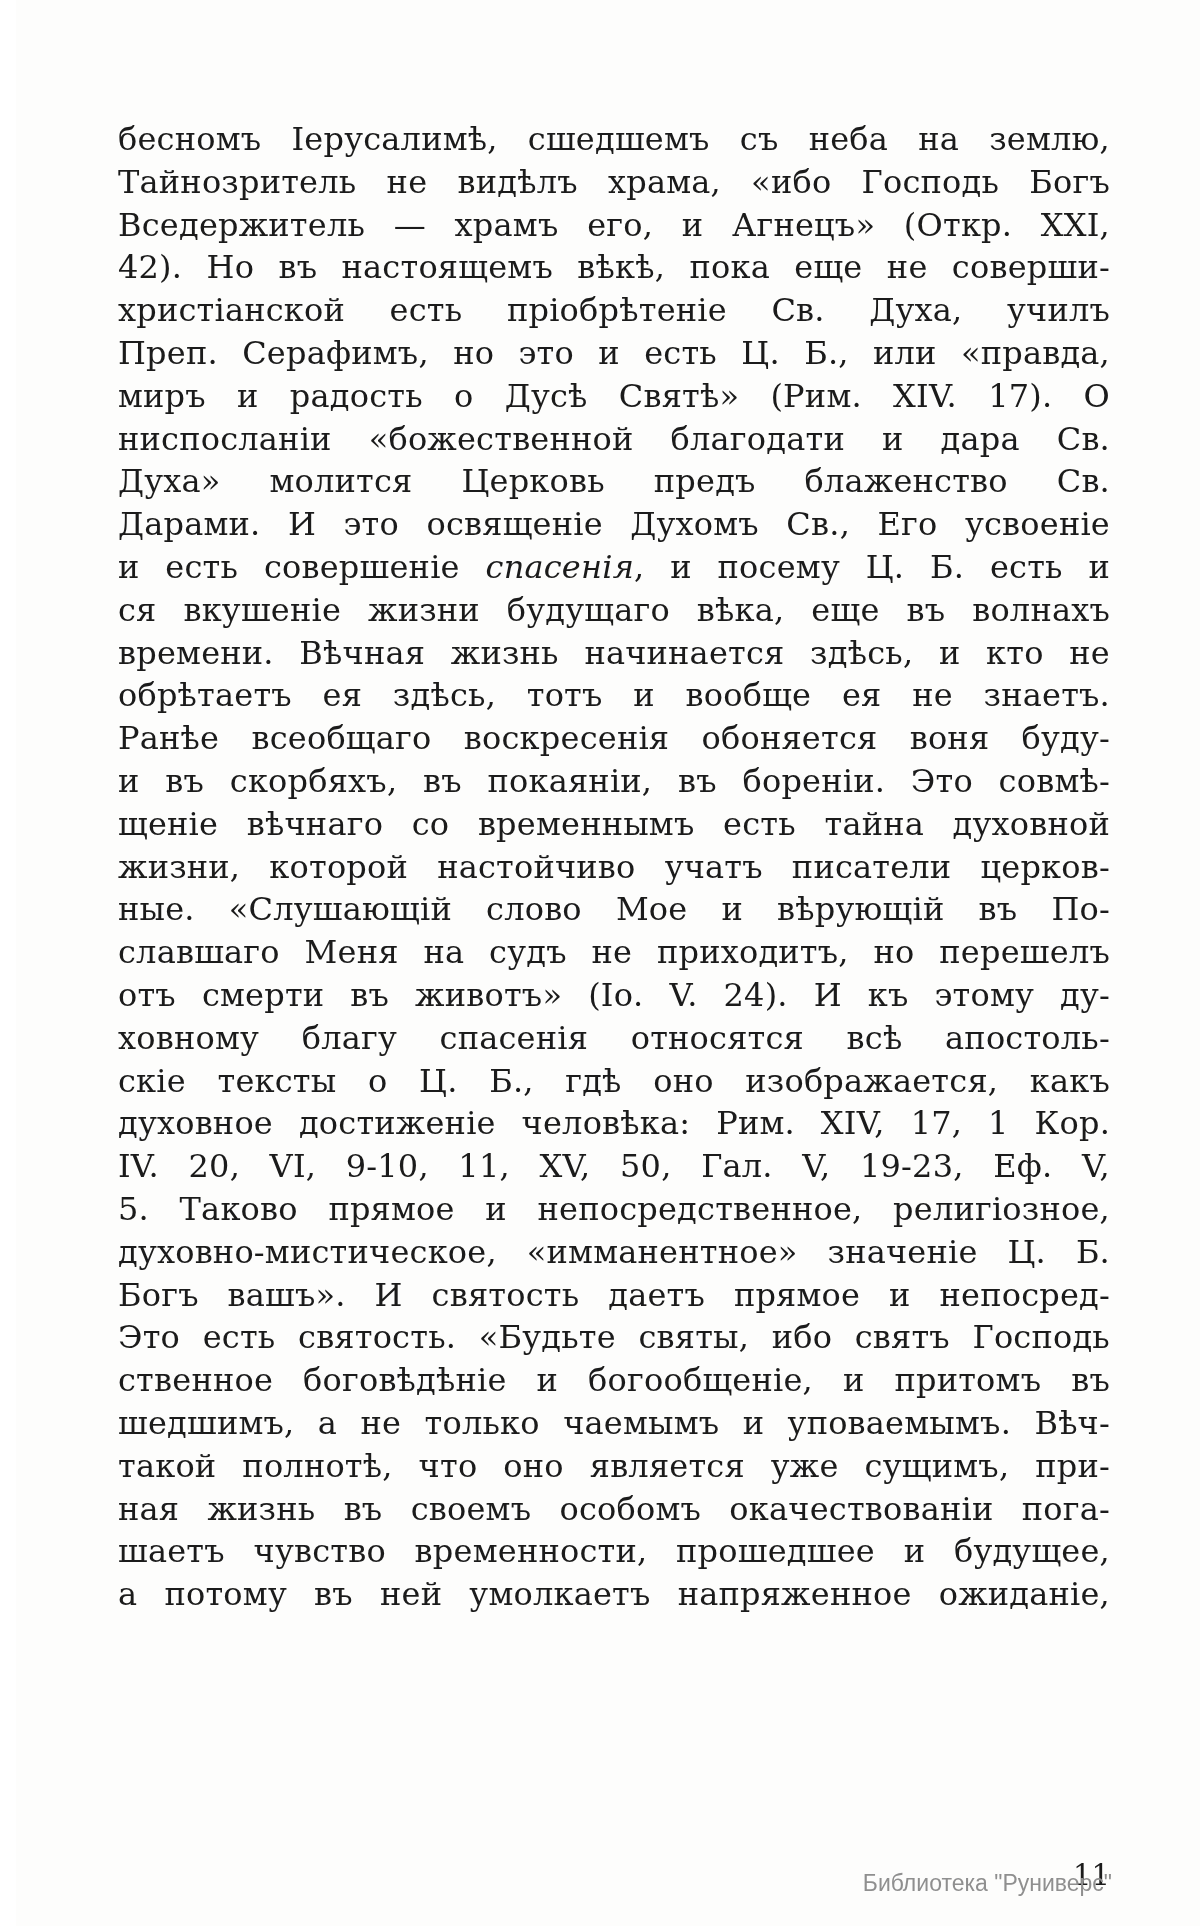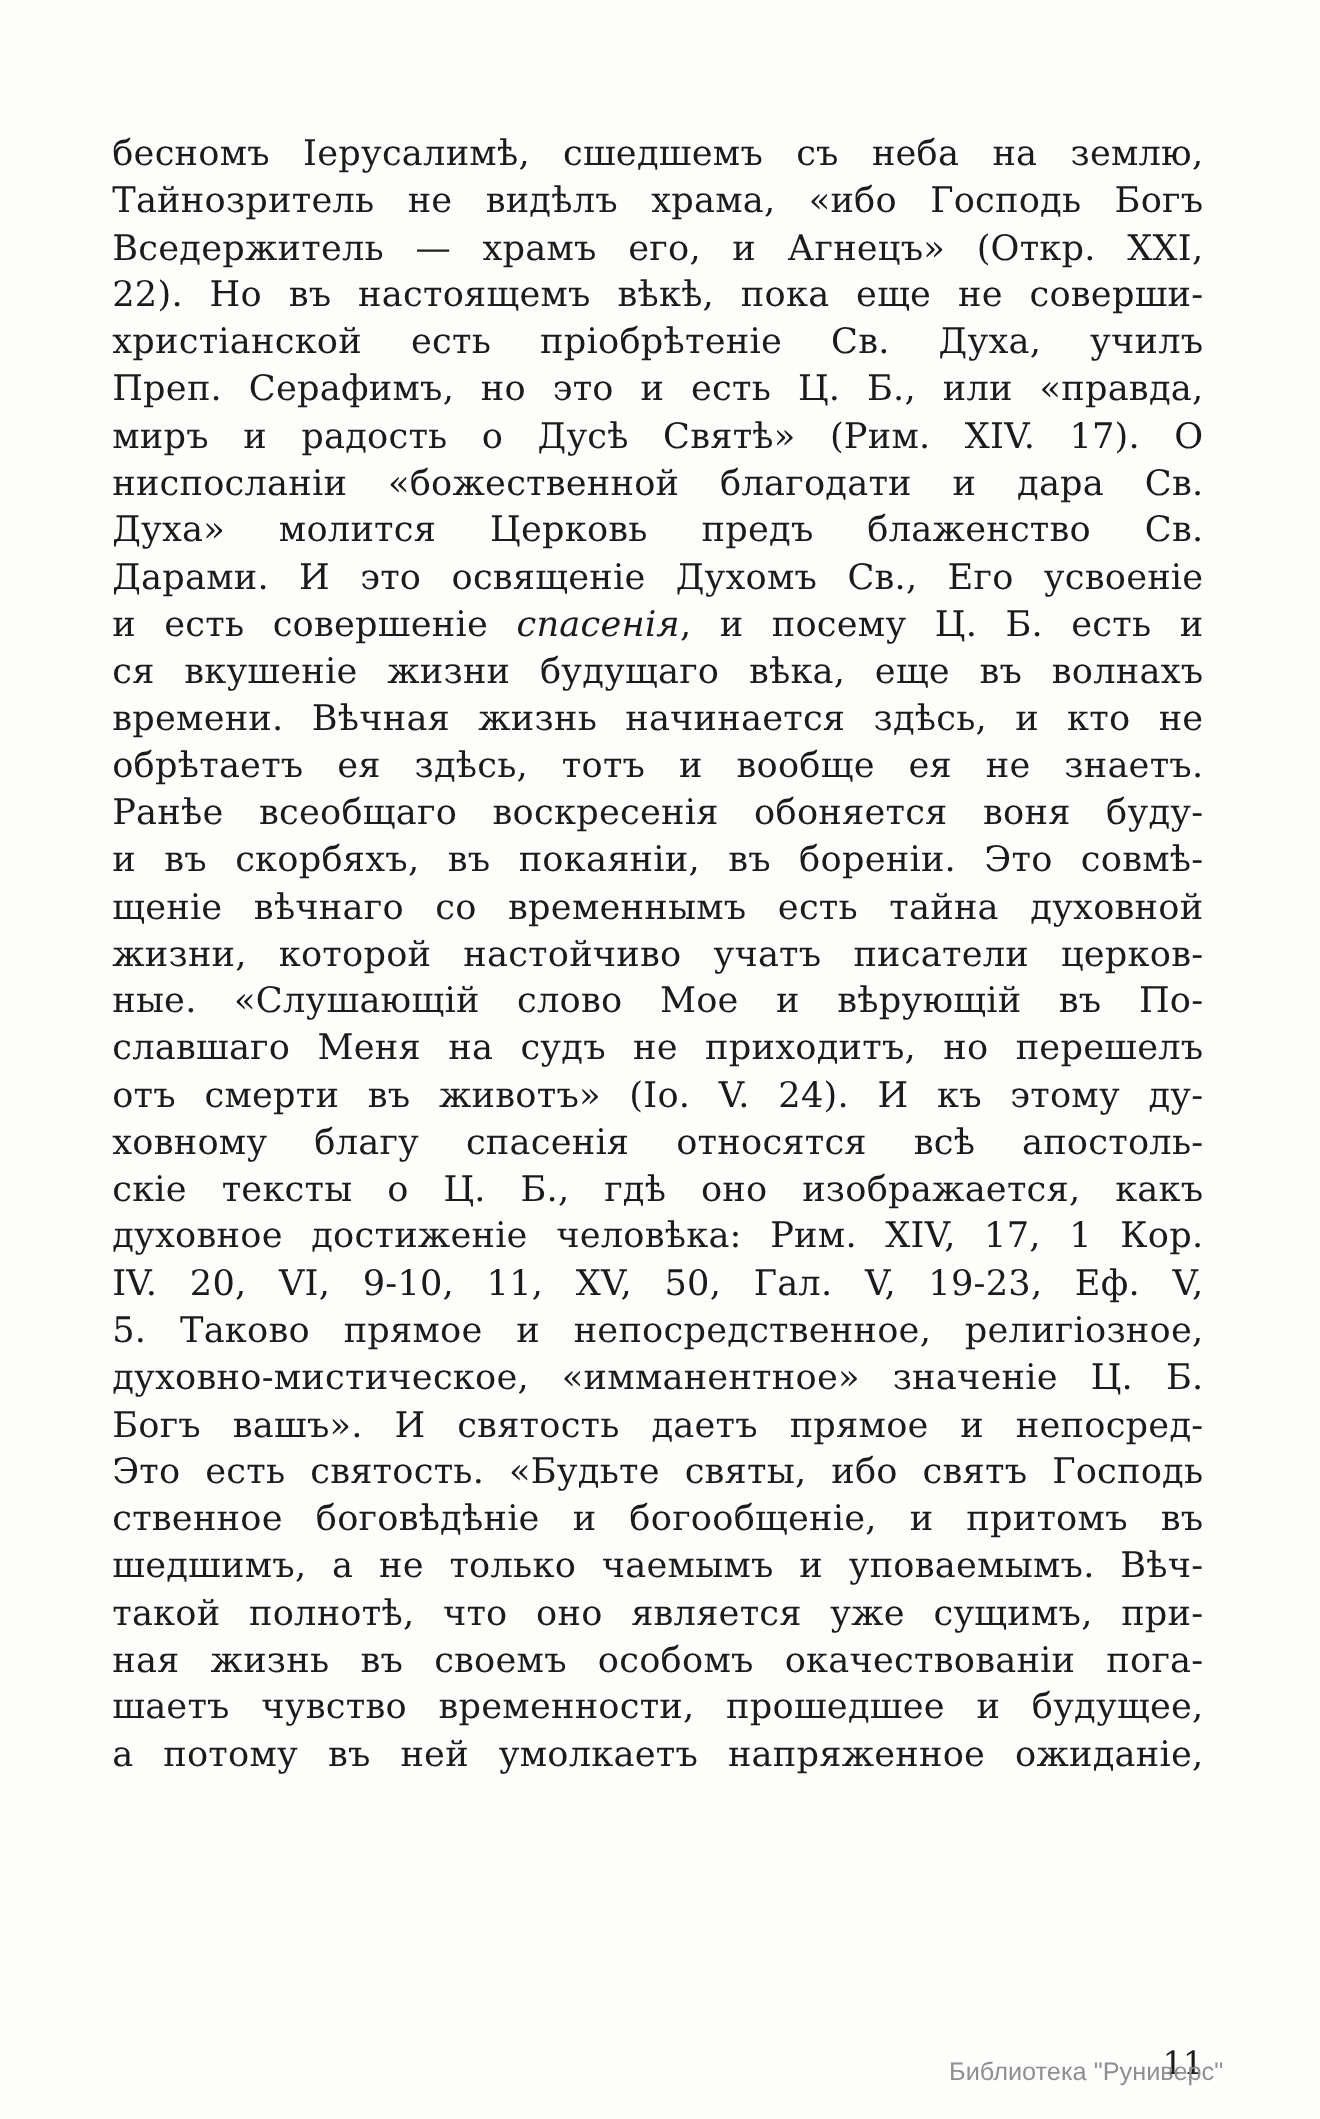--- a/index.html
+++ b/index.html
@@ -12,20 +12,21 @@
     position: relative;
     background: #ffffff;
     font-family: "DejaVu Serif", "Liberation Serif", serif;
     color: #1b1b1b;
     overflow: hidden;
   }
   .page {
     position: absolute;
     inset: 0;
     background: #fdfdfc;
+    margin-left: 16px;
   }
   .text-block {
     position: absolute;
     left: 102px;
     top: 118px;
     width: 992px;
     font-size: 32px;
     line-height: 42.8px;
     letter-spacing: 0.2px;
   }
@@ -57,21 +58,21 @@
 </style>
 </head>
 <body>
 
 <div class="page">
 
   <div class="text-block">
     <div class="line">бесномъ Іерусалимѣ, сшедшемъ съ неба на землю,</div>
     <div class="line">Тайнозритель не видѣлъ храма, «ибо Господь Богъ</div>
     <div class="line">Вседержитель — храмъ его, и Агнецъ» (Откр. XXI,</div>
-    <div class="line">22). Но въ настоящемъ вѣкѣ, пока еще не соверши-</div>
+    <div class="line">42). Но въ настоящемъ вѣкѣ, пока еще не соверши-</div>
     <div class="line">христіанской есть пріобрѣтеніе Св. Духа, училъ</div>
     <div class="line">Преп. Серафимъ, но это и есть Ц. Б., или «правда,</div>
     <div class="line">миръ и радость о Дусѣ Святѣ» (Рим. XIV. 17). О</div>
     <div class="line">ниспосланіи «божественной благодати и дара Св.</div>
     <div class="line">Духа» молится Церковь предъ блаженство Св.</div>
     <div class="line">Дарами. И это освященіе Духомъ Св., Его усвоеніе</div>
     <div class="line"><span>и есть совершеніе </span><span class="em">спасенія</span><span>, и посему Ц. Б. есть и</span></div>
     <div class="line">ся вкушеніе жизни будущаго вѣка, еще въ волнахъ</div>
     <div class="line">времени. Вѣчная жизнь начинается здѣсь, и кто не</div>
     <div class="line">обрѣтаетъ ея здѣсь, тотъ и вообще ея не знаетъ.</div>

